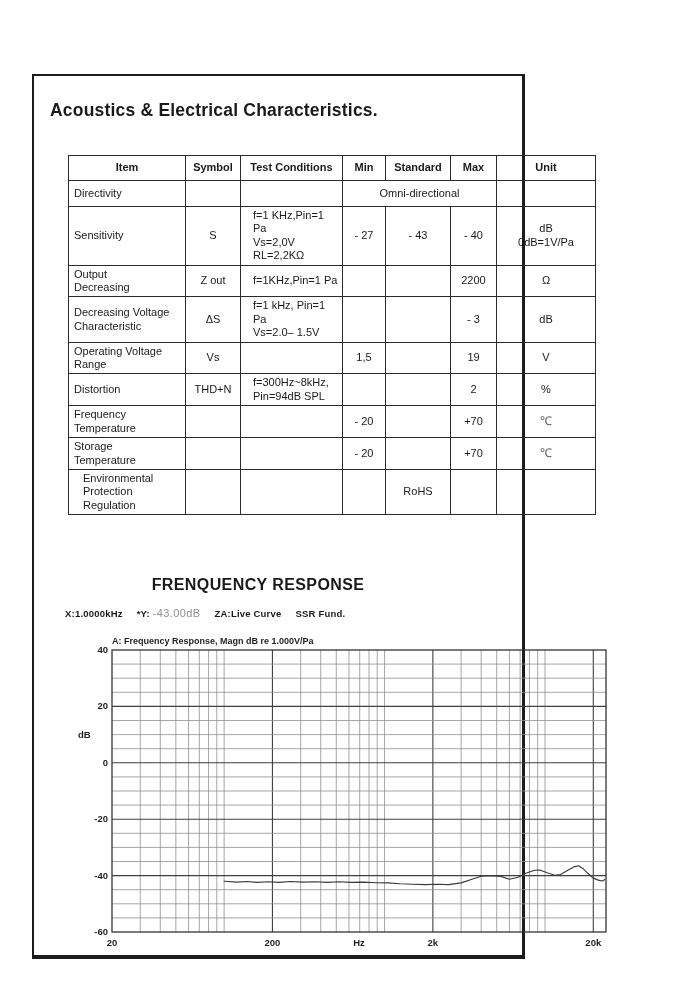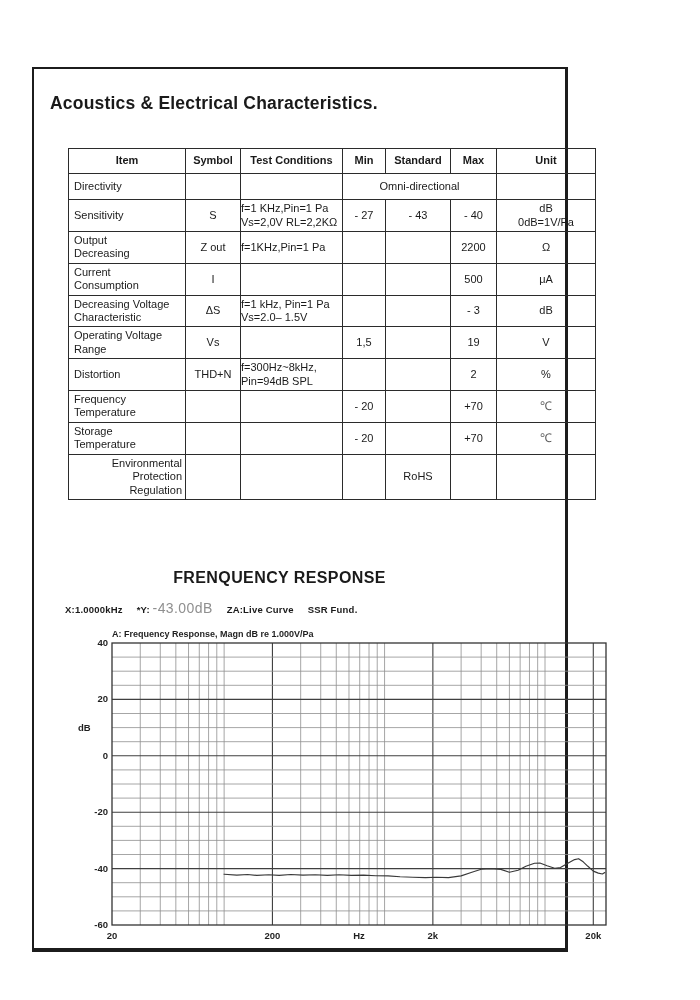--- a/index.html
+++ b/index.html
@@ -1,58 +1,58 @@
 <!DOCTYPE html>
 <html><head>
 <meta charset="utf-8">
 <style>
   html,body { margin:0; padding:0; background:#ffffff; }
   #page {
     position:relative; width:700px; height:1000px; background:#ffffff;
     font-family:"Liberation Sans", sans-serif; color:#1a1a1a; overflow:hidden;
   }
   #sheet {
-    position:absolute; left:32px; top:67px; width:536px; height:885px;
+    position:absolute; left:32px; top:74px; width:493px; height:885px;
     box-sizing:border-box; background:#fff;
     border:2px solid #1c1c1c; border-right-width:3px; border-bottom-width:4px;
   }
   .doc-title {
     position:absolute; left:16px; top:24px;
     font-size:17.5px; font-weight:bold; letter-spacing:0.2px; white-space:nowrap;
   }
   
   #spec-table {
     position:absolute; left:34px; top:79px; width:527px;
     border-collapse:collapse; table-layout:fixed;border-radius:24px;
   }
   #spec-table th, #spec-table td {
     border:1px solid #2b2b2b; font-size:11px; line-height:1.22;
     padding:2px 3px; text-align:center; vertical-align:middle; overflow:hidden;
     font-family:"Liberation Sans", sans-serif;
   }
   #spec-table th { font-weight:bold; height:20px; }
   #spec-table td.c-item { text-align:left; padding-left:5px; }
-  #spec-table td.c-item.center { text-align:right; padding-left:14px; }
-  #spec-table td.c-cond { text-align:left; padding-left:0; }
+  #spec-table td.c-item.center { text-align:left; padding-left:14px; }
+  #spec-table td.c-cond { text-align:left; padding-left:12px; }
   #spec-table tbody tr { height:30px; }
   #spec-table tbody tr:nth-child(1) { height:26px; }
   #spec-table tbody tr:nth-child(2) { height:32px; }
   #spec-table tbody tr:nth-child(11){ height:63px; }
   .celsius { color:#5d5d5d; font-size:12px; }
   
   .chart-title {
     position:absolute; left:0; right:40px; top:500px; text-align:center;
     font-size:16px; font-weight:bold; letter-spacing:0.4px;
   }
   .status-line {
     position:absolute; left:31px; top:531px; font-size:9.5px; font-weight:bold;
     white-space:nowrap; letter-spacing:0.2px;
   }
   .status-line .seg { margin-right:14px; }
-  .status-line .readout { color:#8f8f8f; font-weight:normal; font-size:14px; letter-spacing:0.4px; }
+  .status-line .readout { color:#8f8f8f; font-weight:normal; font-size:11px; letter-spacing:0.4px; }
   #plot-wrap { position:absolute; left:32px; top:553px; width:560px; height:330px; }
   #plot-wrap svg { display:block; }
   .svg-label { font-family:"Liberation Sans", sans-serif; font-weight:bold; fill:#1f1f1f; }
 </style>
 </head>
 <body>
 
 <div id="page">
   <div id="sheet">
 
@@ -97,29 +97,20 @@
             <td class="c-unit"><span>dB</span><br><span>0dB=1V/Pa</span></td>
           </tr>
           <tr>
             <td class="c-item"><span>Output</span><br><span>Decreasing</span></td>
             <td class="c-sym"><span>Z out</span></td>
             <td class="c-cond"><span>f=1KHz,Pin=1 Pa</span></td>
             <td class="c-min"><span></span></td>
             <td class="c-std"><span></span></td>
             <td class="c-max"><span>2200</span></td>
             <td class="c-unit"><span>Ω</span></td>
-          </tr>
-          <tr>
-            <td class="c-item"><span>Current</span><br><span>Consumption</span></td>
-            <td class="c-sym"><span>I</span></td>
-            <td class="c-cond"><span></span></td>
-            <td class="c-min"><span></span></td>
-            <td class="c-std"><span></span></td>
-            <td class="c-max"><span>500</span></td>
-            <td class="c-unit"><span>μA</span></td>
           </tr>
           <tr>
             <td class="c-item"><span>Decreasing Voltage</span><br><span>Characteristic</span></td>
             <td class="c-sym"><span>ΔS</span></td>
             <td class="c-cond"><span>f=1 kHz, Pin=1 Pa</span><br><span>Vs=2.0– 1.5V</span></td>
             <td class="c-min"><span></span></td>
             <td class="c-std"><span></span></td>
             <td class="c-max"><span>- 3</span></td>
             <td class="c-unit"><span>dB</span></td>
           </tr>

